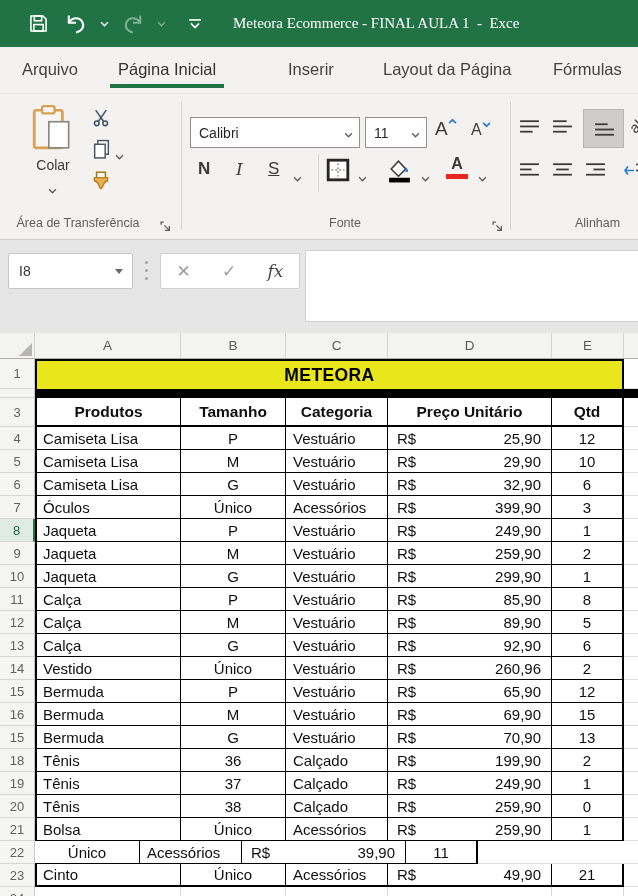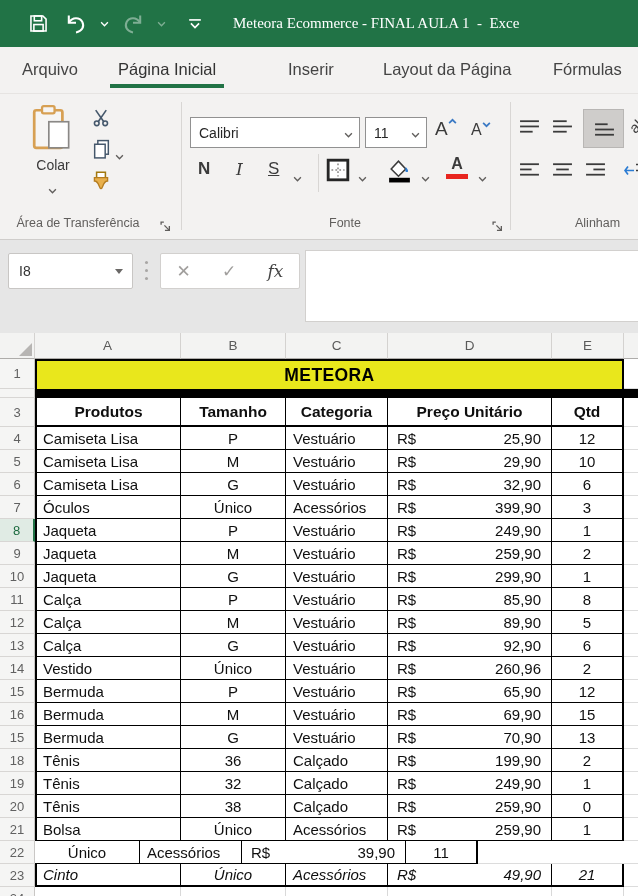--- a/index.html
+++ b/index.html
@@ -83,21 +83,21 @@
   .r1{ height:30px; }
   .merged{ width:589px; flex:none; background:#e9e71c; border:2px solid #000; border-bottom:none;
            display:flex; align-items:center; justify-content:center; font-weight:bold;
            font-size:17.5px; color:#000; letter-spacing:.4px; }
   .r2{ height:9px; }
   .r2 .rnum{ border-bottom:1px solid #d8d6d4; }
   .blackband{ flex:1; background:#000; }
   .r3{ height:29px; }
   .hc{ font-weight:bold; font-size:15.5px; justify-content:center; border-bottom-width:2px; padding:0; }
   .r3 .cA{ padding-left:0; }
-  .lastrow .c{ border-bottom-width:2px;font-style:italic; }
+  .lastrow .c{ border-bottom-width:2px; }
   .r24 .g{ flex:none; background:#fff; border-right:1px solid #d9d9d9; }
   .bold{ font-weight:bold; }
 </style>
 </head>
 <body>
 
 <div class="app">
 
   <div class="titlebar">
     <div class="qat tb-save">
@@ -553,21 +553,21 @@
     <div class="c cD">
       <span>R$</span>
       <span>199,90</span>
     </div>
     <div class="c cE">2</div>
     <div class="fsliver"></div>
   </div>
         <div class="grow">
     <div class="rnum">19</div>
     <div class="c cA">Tênis</div>
-    <div class="c cB">32</div>
+    <div class="c cB">37</div>
     <div class="c cC">Calçado</div>
     <div class="c cD">
       <span>R$</span>
       <span>249,90</span>
     </div>
     <div class="c cE">1</div>
     <div class="fsliver"></div>
   </div>
         <div class="grow">
     <div class="rnum">20</div>

